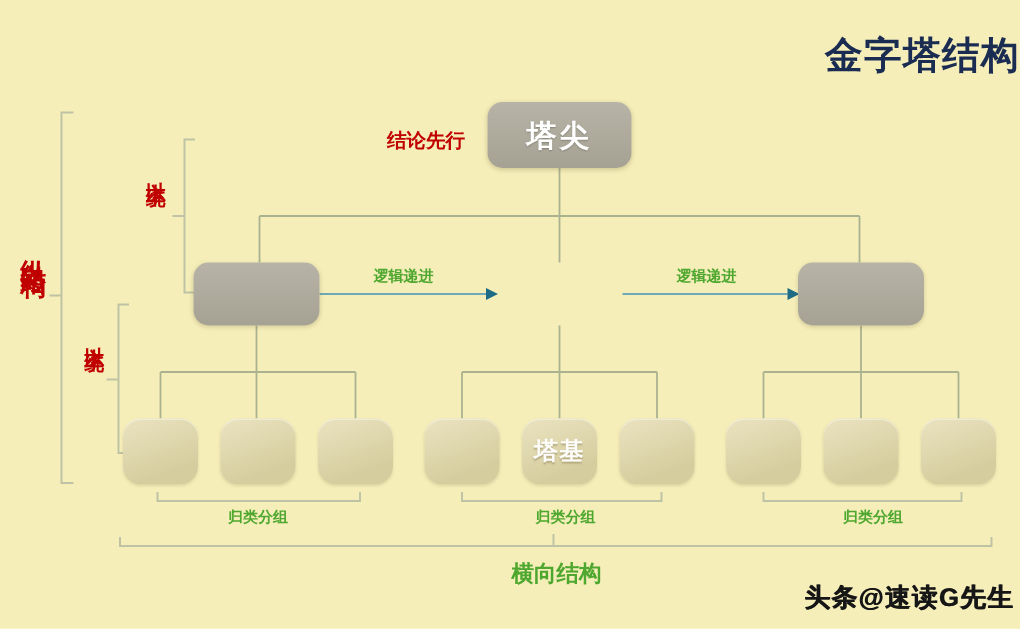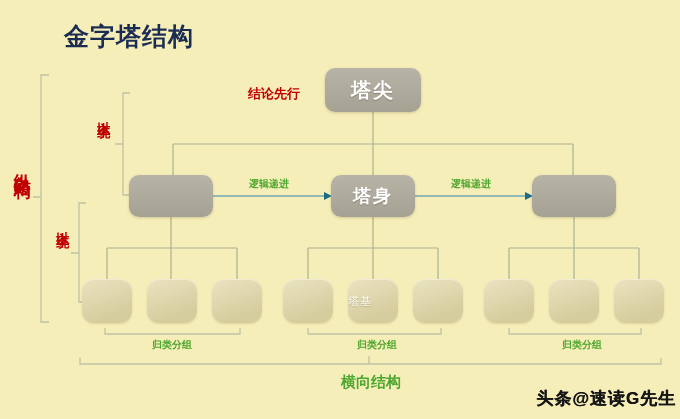--- a/index.html
+++ b/index.html
@@ -3,49 +3,49 @@
 <meta charset="utf-8">
 <style>
   html,body { margin:0; padding:0; }
   .canvas {
     position:relative; width:680px; height:419px;
     background:#f6eeb9; overflow:hidden;
     font-family:"Liberation Sans","DejaVu Sans",sans-serif;
   }
   .abs { position:absolute; }
   .title {
-    left:64px; right:0; top:20px; text-align:left;
+    left:64px; right:0; top:20px; text-align:right;
     font-size:25px; font-weight:bold; color:#1b2c52; letter-spacing:1px;
   }
   svg.layer { position:absolute; left:0; top:0; z-index:0; pointer-events:none; }
 
   .gnode {
     position:absolute; z-index:1;
     background:linear-gradient(180deg,#b7b4a7 0%,#a5a294 100%);
     border-radius:10px;
     box-shadow:0 1px 3px rgba(110,100,60,.28);
     display:flex; align-items:center; justify-content:center;
     color:#fff; font-weight:bold; letter-spacing:2px;
     text-shadow:0 1px 1px rgba(90,85,70,.45);
   }
   .top-node  { left:325px; top:68px;  width:96px; height:44px; font-size:20px; }
   .mid-node  { top:175px; width:84px; height:42px; font-size:18px; }
   .bnode {
     position:absolute; z-index:1; top:279px; width:50px; height:44px;
     background:linear-gradient(160deg,#eae3c0 0%,#d6cd9f 75%);
     border-radius:12px;
     box-shadow:inset 0 1px 0 rgba(255,255,255,.4), 0 1px 2px rgba(130,120,70,.22);
-    display:flex; align-items:center; 
-    color:rgba(255,255,255,.96); font-weight:normal; font-size:11px; letter-spacing:1px;
+    display:flex; align-items:center; justify-content:center;
+    color:rgba(255,255,255,.96); font-weight:bold; font-size:16px; letter-spacing:1px;
     text-shadow:0 1px 1px rgba(140,130,85,.5);
   }
   .red   { color:#c00000; font-weight:bold; font-size:13px; }
   .green { color:#4ea72e; font-weight:bold; font-size:10px; }
   .vtext { writing-mode:vertical-rl; text-orientation:upright; line-height:1.1; }
-  .lbl-conclusion { left:248px; top:85px; width:78px; }
+  .lbl-conclusion { left:232px; top:85px; width:78px; text-align:right; }
   .lbl-logic-l { left:219px; top:177px; width:100px; text-align:center; }
   .lbl-logic-r { left:421px; top:177px; width:100px; text-align:center; }
   .lbl-topdown1 { left:96px;  top:111px; letter-spacing:1.5px; }
   .lbl-topdown2 { left:55px;  top:221px; letter-spacing:1.5px; }
   .lbl-vertical { left:12px; top:159px; font-size:17px; letter-spacing:3px; }
   .lbl-group-l { left:122px; top:338px; width:100px; text-align:center; }
   .lbl-group-m { left:327px; top:338px; width:100px; text-align:center; }
   .lbl-group-r { left:532px; top:338px; width:100px; text-align:center; }
   .lbl-horizontal { left:301px; top:373px; width:140px; text-align:center; font-size:15px; }
   .watermark {
@@ -92,23 +92,20 @@
   </svg>
 
   <div class="abs title">金字塔结构</div>
 
   <div class="gnode top-node">
     <span>塔尖</span>
   </div>
   <div class="abs red lbl-conclusion">结论先行</div>
 
   <div class="gnode mid-node" style="left:129px"></div>
-  <div class="gnode mid-node" style="left:331px">
-    <span>塔身</span>
-  </div>
   <div class="gnode mid-node" style="left:532px"></div>
 
   <div class="abs green lbl-logic-l">逻辑递进</div>
   <div class="abs green lbl-logic-r">逻辑递进</div>
 
   <div class="bnode" style="left:82px"></div>
   <div class="bnode" style="left:147px"></div>
   <div class="bnode" style="left:212px"></div>
   <div class="bnode" style="left:283px"></div>
   <div class="bnode" style="left:348px">

